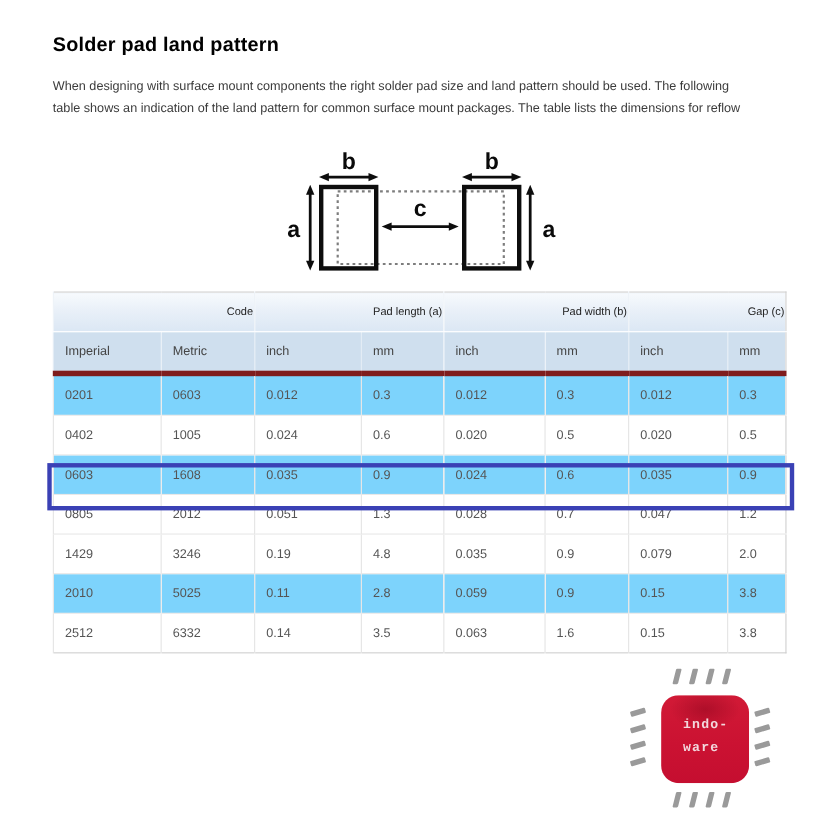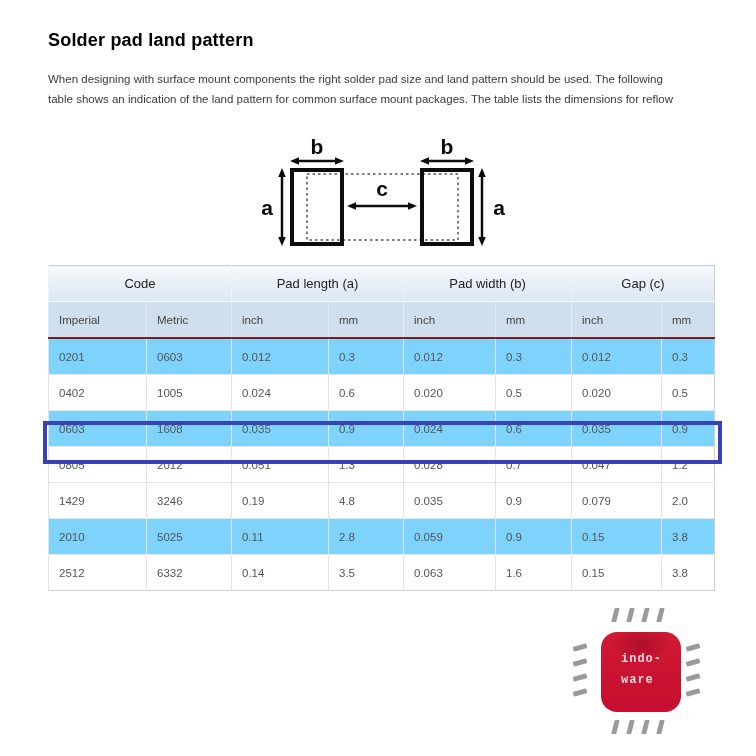--- a/index.html
+++ b/index.html
@@ -20,26 +20,26 @@
   
   .diagram{position:absolute;left:253px;top:136px;width:260px;height:124px;}
   .diagram text{font-family:"Liberation Sans","DejaVu Sans",sans-serif;font-weight:900;font-size:21px;fill:#0a0a0a;}
 
   
   .table-wrap{position:absolute;left:48px;top:265px;width:666px;}
   table.data{border-collapse:collapse;table-layout:fixed;width:666px;border:1px solid #cfcfcf;}
   table.data th,table.data td{height:33px;vertical-align:middle;font-weight:normal;overflow:hidden;white-space:nowrap;}
   th.group{
     background:linear-gradient(180deg,#f7fafd 0%,#e9f0f8 45%,#dbe7f4 100%);
-    font-size:13px;font-weight:bold;color:#222;text-align:center;
+    font-size:10px;font-weight:bold;color:#222;text-align:right;
     border-left:1px solid #edf2f8;border-bottom:1px solid #fbfcfe;
   }
   th.sub{
     background:#cfdfee;font-size:11.5px;color:#444;text-align:left;padding-left:10px;
-    border-left:1px solid #e0eaf4;border-bottom:2px solid #7f1d1d;
+    border-left:1px solid #e0eaf4;border-bottom:5px solid #7f1d1d;
   }
   td.cell{
     font-size:11.5px;color:#555;text-align:left;padding-left:10px;
     border-left:1px solid #e4e4e4;border-top:1px solid #e8e8e8;
   }
   tr.odd td{background:#7dd3fc;}
   tr.even td{background:#ffffff;}
   .highlight-box{
     position:absolute;left:-5px;top:156px;width:671px;height:35px;
     border:4px solid #3a41b5;box-sizing:content-box;pointer-events:none;

